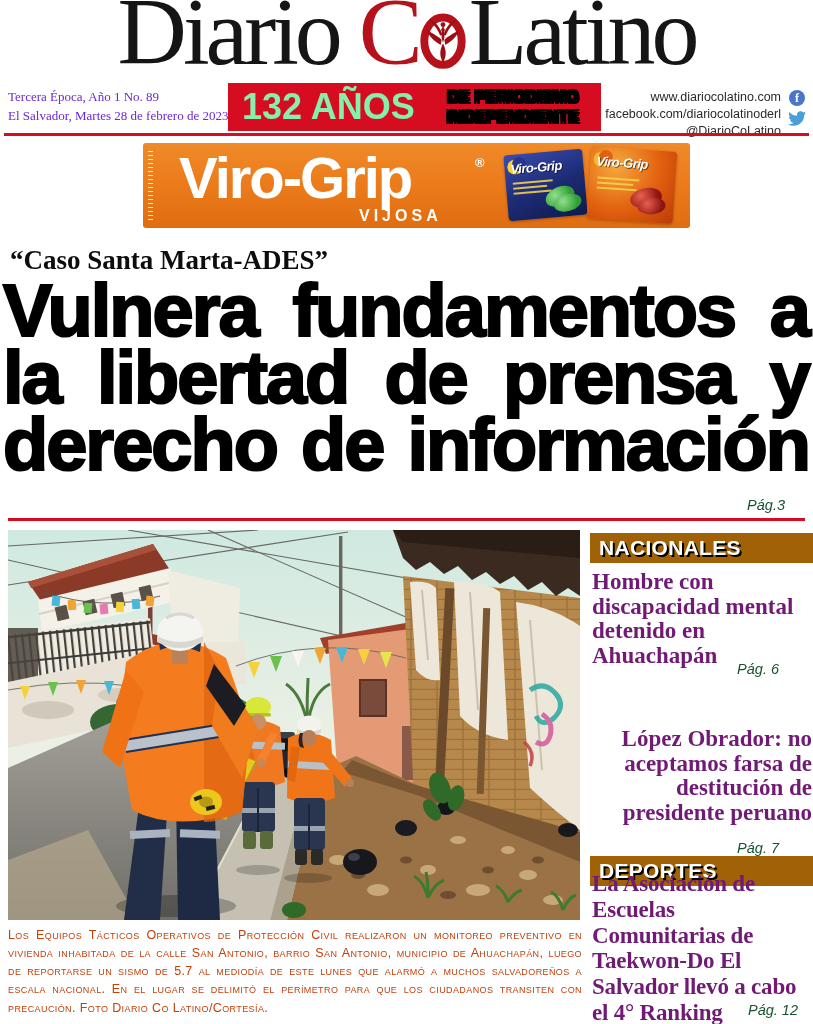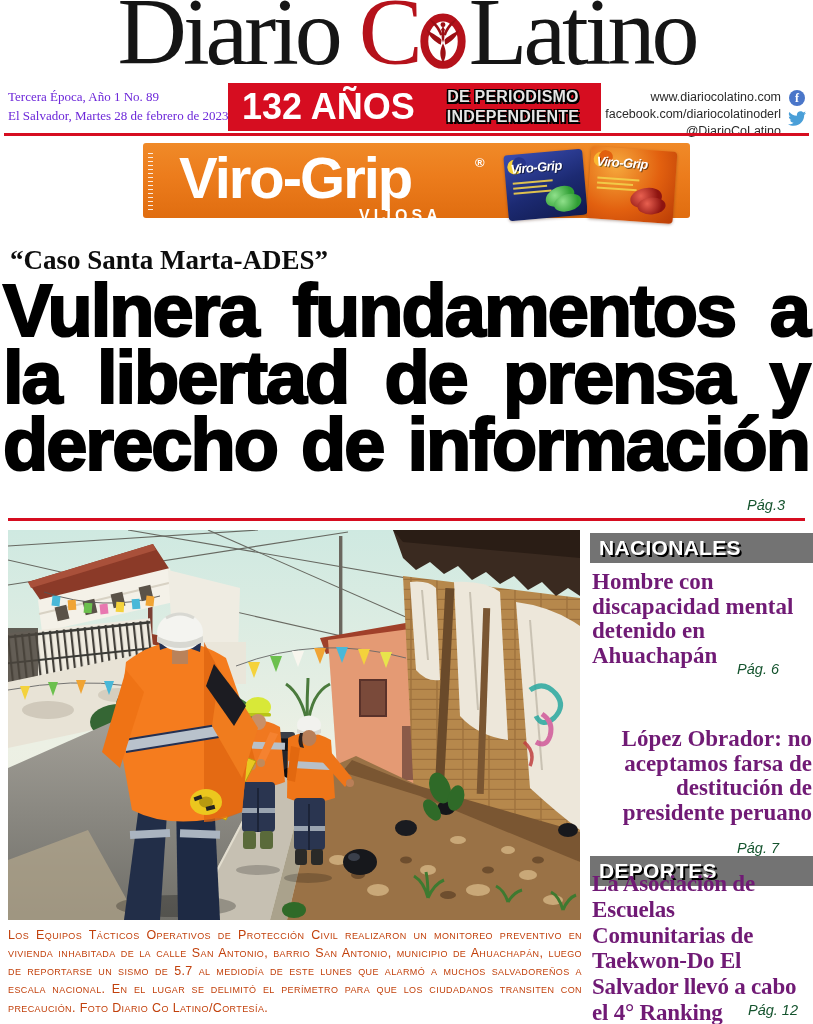--- a/index.html
+++ b/index.html
@@ -7,32 +7,32 @@
         font-family:"Liberation Sans","DejaVu Sans",sans-serif;margin:0 auto;}
 
   
   .title{position:absolute;top:-16px;left:0;width:100%;text-align:center;
          font-family:"Liberation Serif","DejaVu Serif",serif;font-size:96px;
          letter-spacing:-4px;color:#151515;white-space:nowrap;line-height:1.0;}
   .title .t-red{color:#b5121b;}
   .title .bird{display:inline-block;width:46px;height:64px;vertical-align:-6px;margin:0 3px 0 1px;}
   .edition{position:absolute;top:88px;left:8px;font-size:13px;line-height:1.45;color:#6d28d9;font-family:Liberation Serif, serif;}
   .anniv{position:absolute;top:83px;left:228px;width:373px;height:48px;background:#d60d20;}
-  .anniv .years{position:absolute;left:14px;top:3px;font-size:36px;font-weight:bold;color:#ffffff;letter-spacing:0;}
-  .anniv .sub{position:absolute;left:200px;top:4px;width:170px;text-align:center;color:#e5e5e5;
+  .anniv .years{position:absolute;left:14px;top:3px;font-size:36px;font-weight:bold;color:#86efac;letter-spacing:0;}
+  .anniv .sub{position:absolute;left:200px;top:4px;width:170px;text-align:center;color:#000000;
               font-weight:bold;font-size:16px;line-height:1.25;letter-spacing:.2px;
               text-shadow:-1.5px -1.5px 0 #000,1.5px -1.5px 0 #000,-1.5px 1.5px 0 #000,1.5px 1.5px 0 #000,2px 2px 0 #000;}
   .links{position:absolute;top:89px;right:32px;text-align:right;font-size:12.5px;line-height:1.35;color:#2a2a2a;}
   .icon-col{position:absolute;top:90px;right:7px;width:18px;display:flex;flex-direction:column;gap:5px;align-items:center;}
   .fb{width:16px;height:16px;border-radius:50%;background:#4a76c9;color:#fff;font-weight:bold;
       font-size:12px;line-height:16px;text-align:center;font-family:"Liberation Serif",serif;}
   .rule-top{position:absolute;top:133px;left:4px;right:4px;height:3px;background:#d60d20;}
 
   
-  .ad{position:absolute;top:143px;left:143px;width:547px;height:75px;border-radius:3px;
+  .ad{position:absolute;top:143px;left:143px;width:547px;height:85px;border-radius:3px;
       background:linear-gradient(180deg,#f08a28 0%,#ec7c1c 45%,#e06d10 100%);}
   .ad-side{position:absolute;left:5px;top:8px;bottom:8px;width:5px;
            background:repeating-linear-gradient(0deg,rgba(255,255,255,.85) 0 1px,rgba(255,255,255,0) 1px 4px);}
   .ad-brand{position:absolute;left:36px;top:6px;color:#fff;font-weight:bold;font-size:58px;
             letter-spacing:-2px;line-height:1;}
   .ad-reg{position:absolute;left:332px;top:12px;color:#fff;font-size:13px;font-weight:bold;}
   .ad-company{position:absolute;left:216px;top:64px;color:#fff;font-weight:bold;font-size:16px;letter-spacing:4px;}
   .packet{position:absolute;border-radius:4px;box-shadow:0 1px 3px rgba(60,20,0,.35);}
   .packet .plabel{position:absolute;left:6px;top:7px;color:#fff;font-weight:bold;font-style:italic;
                   font-size:13px;letter-spacing:-.5px;text-shadow:1px 1px 0 rgba(0,0,0,.5);white-space:nowrap;}
@@ -62,21 +62,21 @@
 
   
   .photo{position:absolute;top:530px;left:8px;width:572px;height:390px;}
   .photo svg{display:block;width:100%;height:100%;}
 
   
   .caption{position:absolute;top:926px;left:8px;width:574px;font-size:12.5px;line-height:1.45;
            color:#c2410c;font-variant:small-caps;letter-spacing:.4px;text-align:justify;}
 
   
-  .sec-banner{position:absolute;left:590px;right:0;height:24px;background:#737373;color:#fff;
+  .sec-banner{position:absolute;left:590px;right:0;height:24px;background:#a16207;color:#fff;
               font-weight:bold;font-size:21px;line-height:24px;padding:3px 0 3px 9px;
               text-shadow:2px 2px 0 #000;letter-spacing:.3px;}
   .sec-head{position:absolute;left:592px;width:220px;font-family:"Liberation Serif",serif;
             font-weight:bold;color:#701a75;font-size:23px;line-height:1.07;}
   .b1{top:533px;} .h1{top:570px;} .p1{position:absolute;top:661px;right:34px;}
   .b2{top:690px;} .h2{top:727px;text-align:right;} .p2{position:absolute;top:840px;right:34px;}
   .b3{top:856px;} .h3{top:871px;font-size:23px;line-height:1.12;letter-spacing:-.2px;} 
   .p3{position:absolute;top:1002px;right:15px;margin-left:25px;}
 </style>
 </head>

